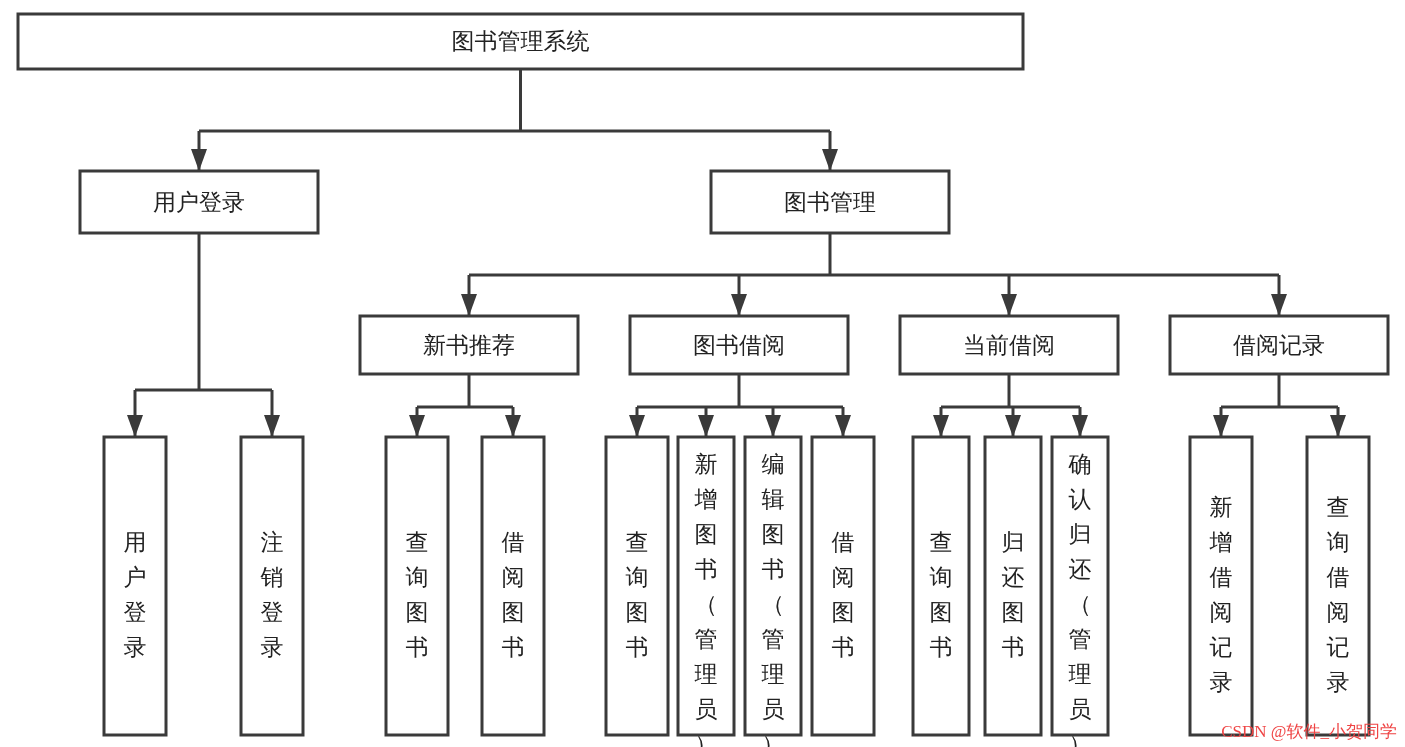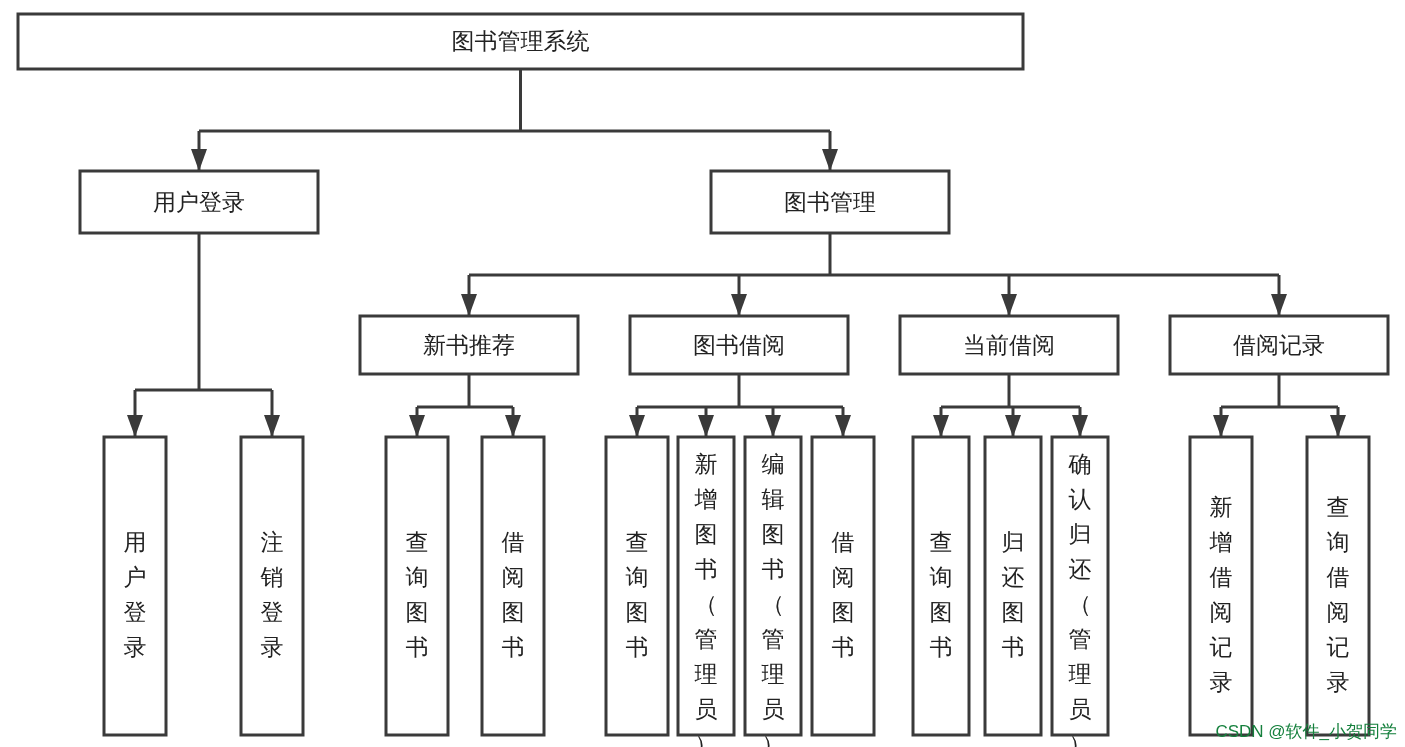--- a/index.html
+++ b/index.html
@@ -45,23 +45,23 @@
     font-family: "DejaVu Sans", "Liberation Sans", sans-serif;
     font-size: 23px;
     fill: #222222;
     text-anchor: middle;
     dominant-baseline: middle;
   }
   .watermark {
     position: absolute;
     right: 8px;
     bottom: 4px;
-    font-family: Liberation Sans, sans-serif;
+    font-family: Liberation Serif, serif;
     font-size: 17px;
-    color: #15803d;
+    color: #ef4444;
     white-space: nowrap;
     pointer-events: none;
   }
 </style>
 </head>
 <body>
 
 <div id="diagram-root">
 
   <svg id="flow" viewBox="0 0 1405 747" xmlns="http://www.w3.org/2000/svg">

